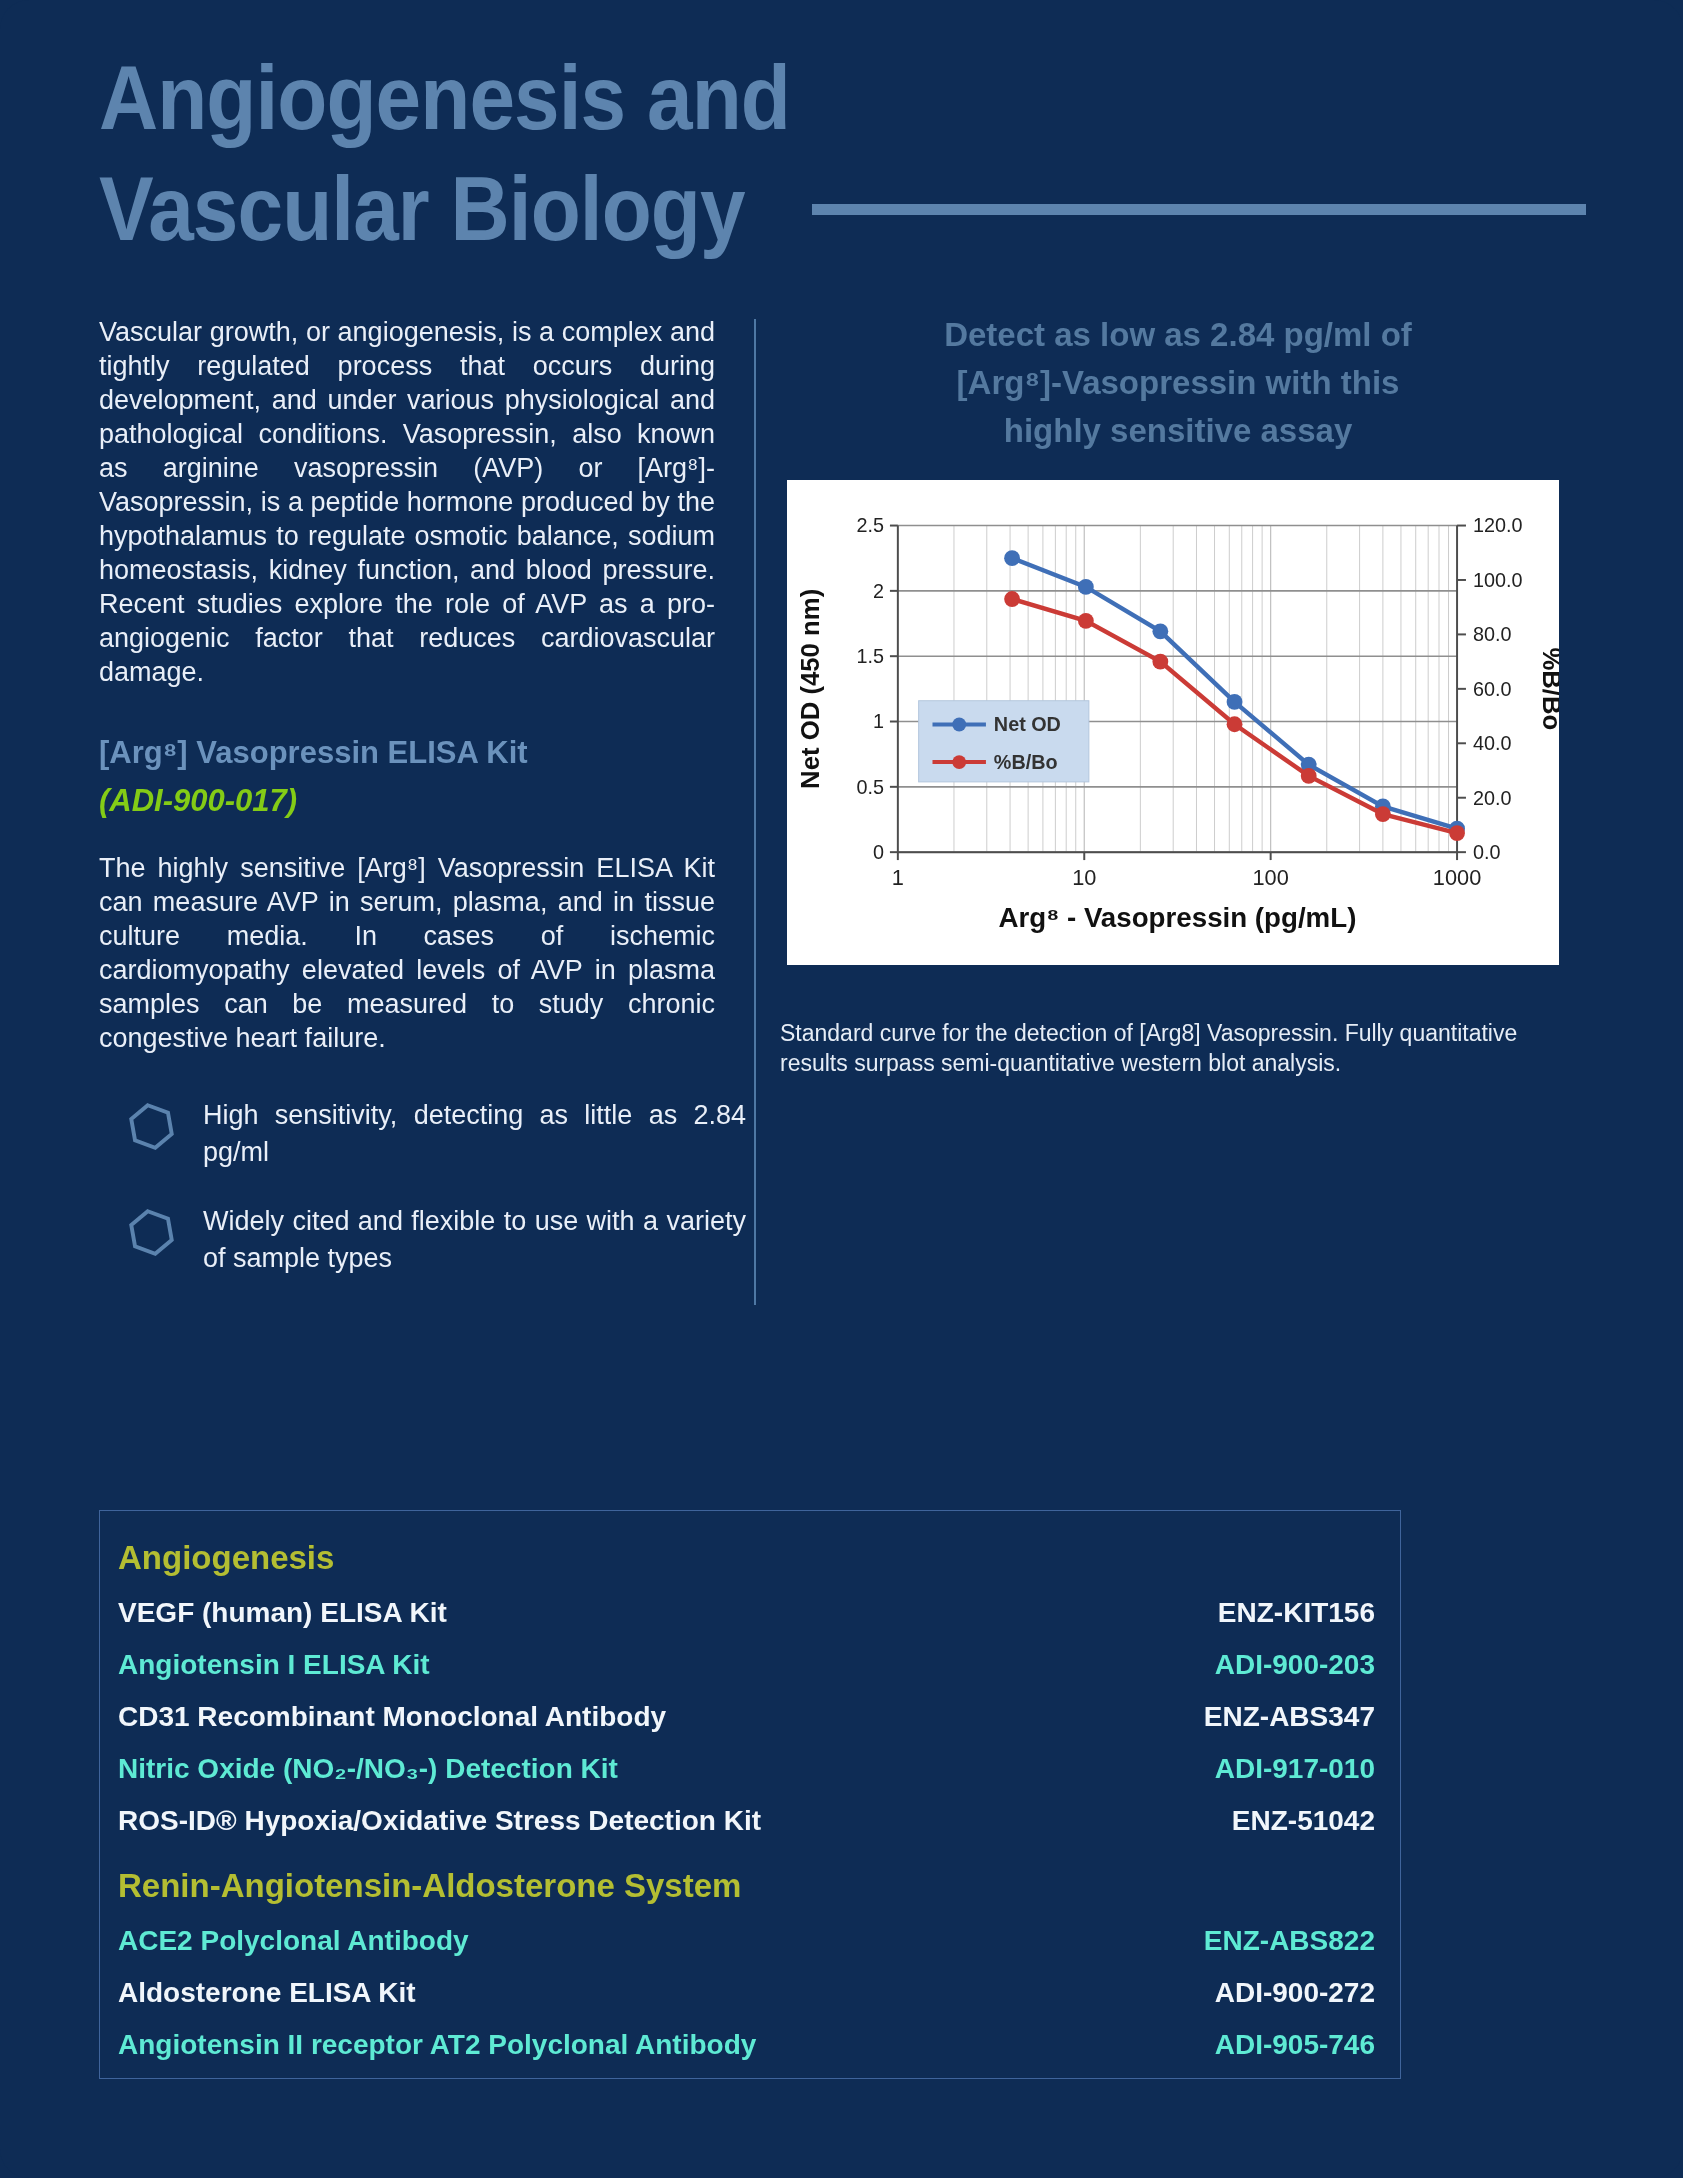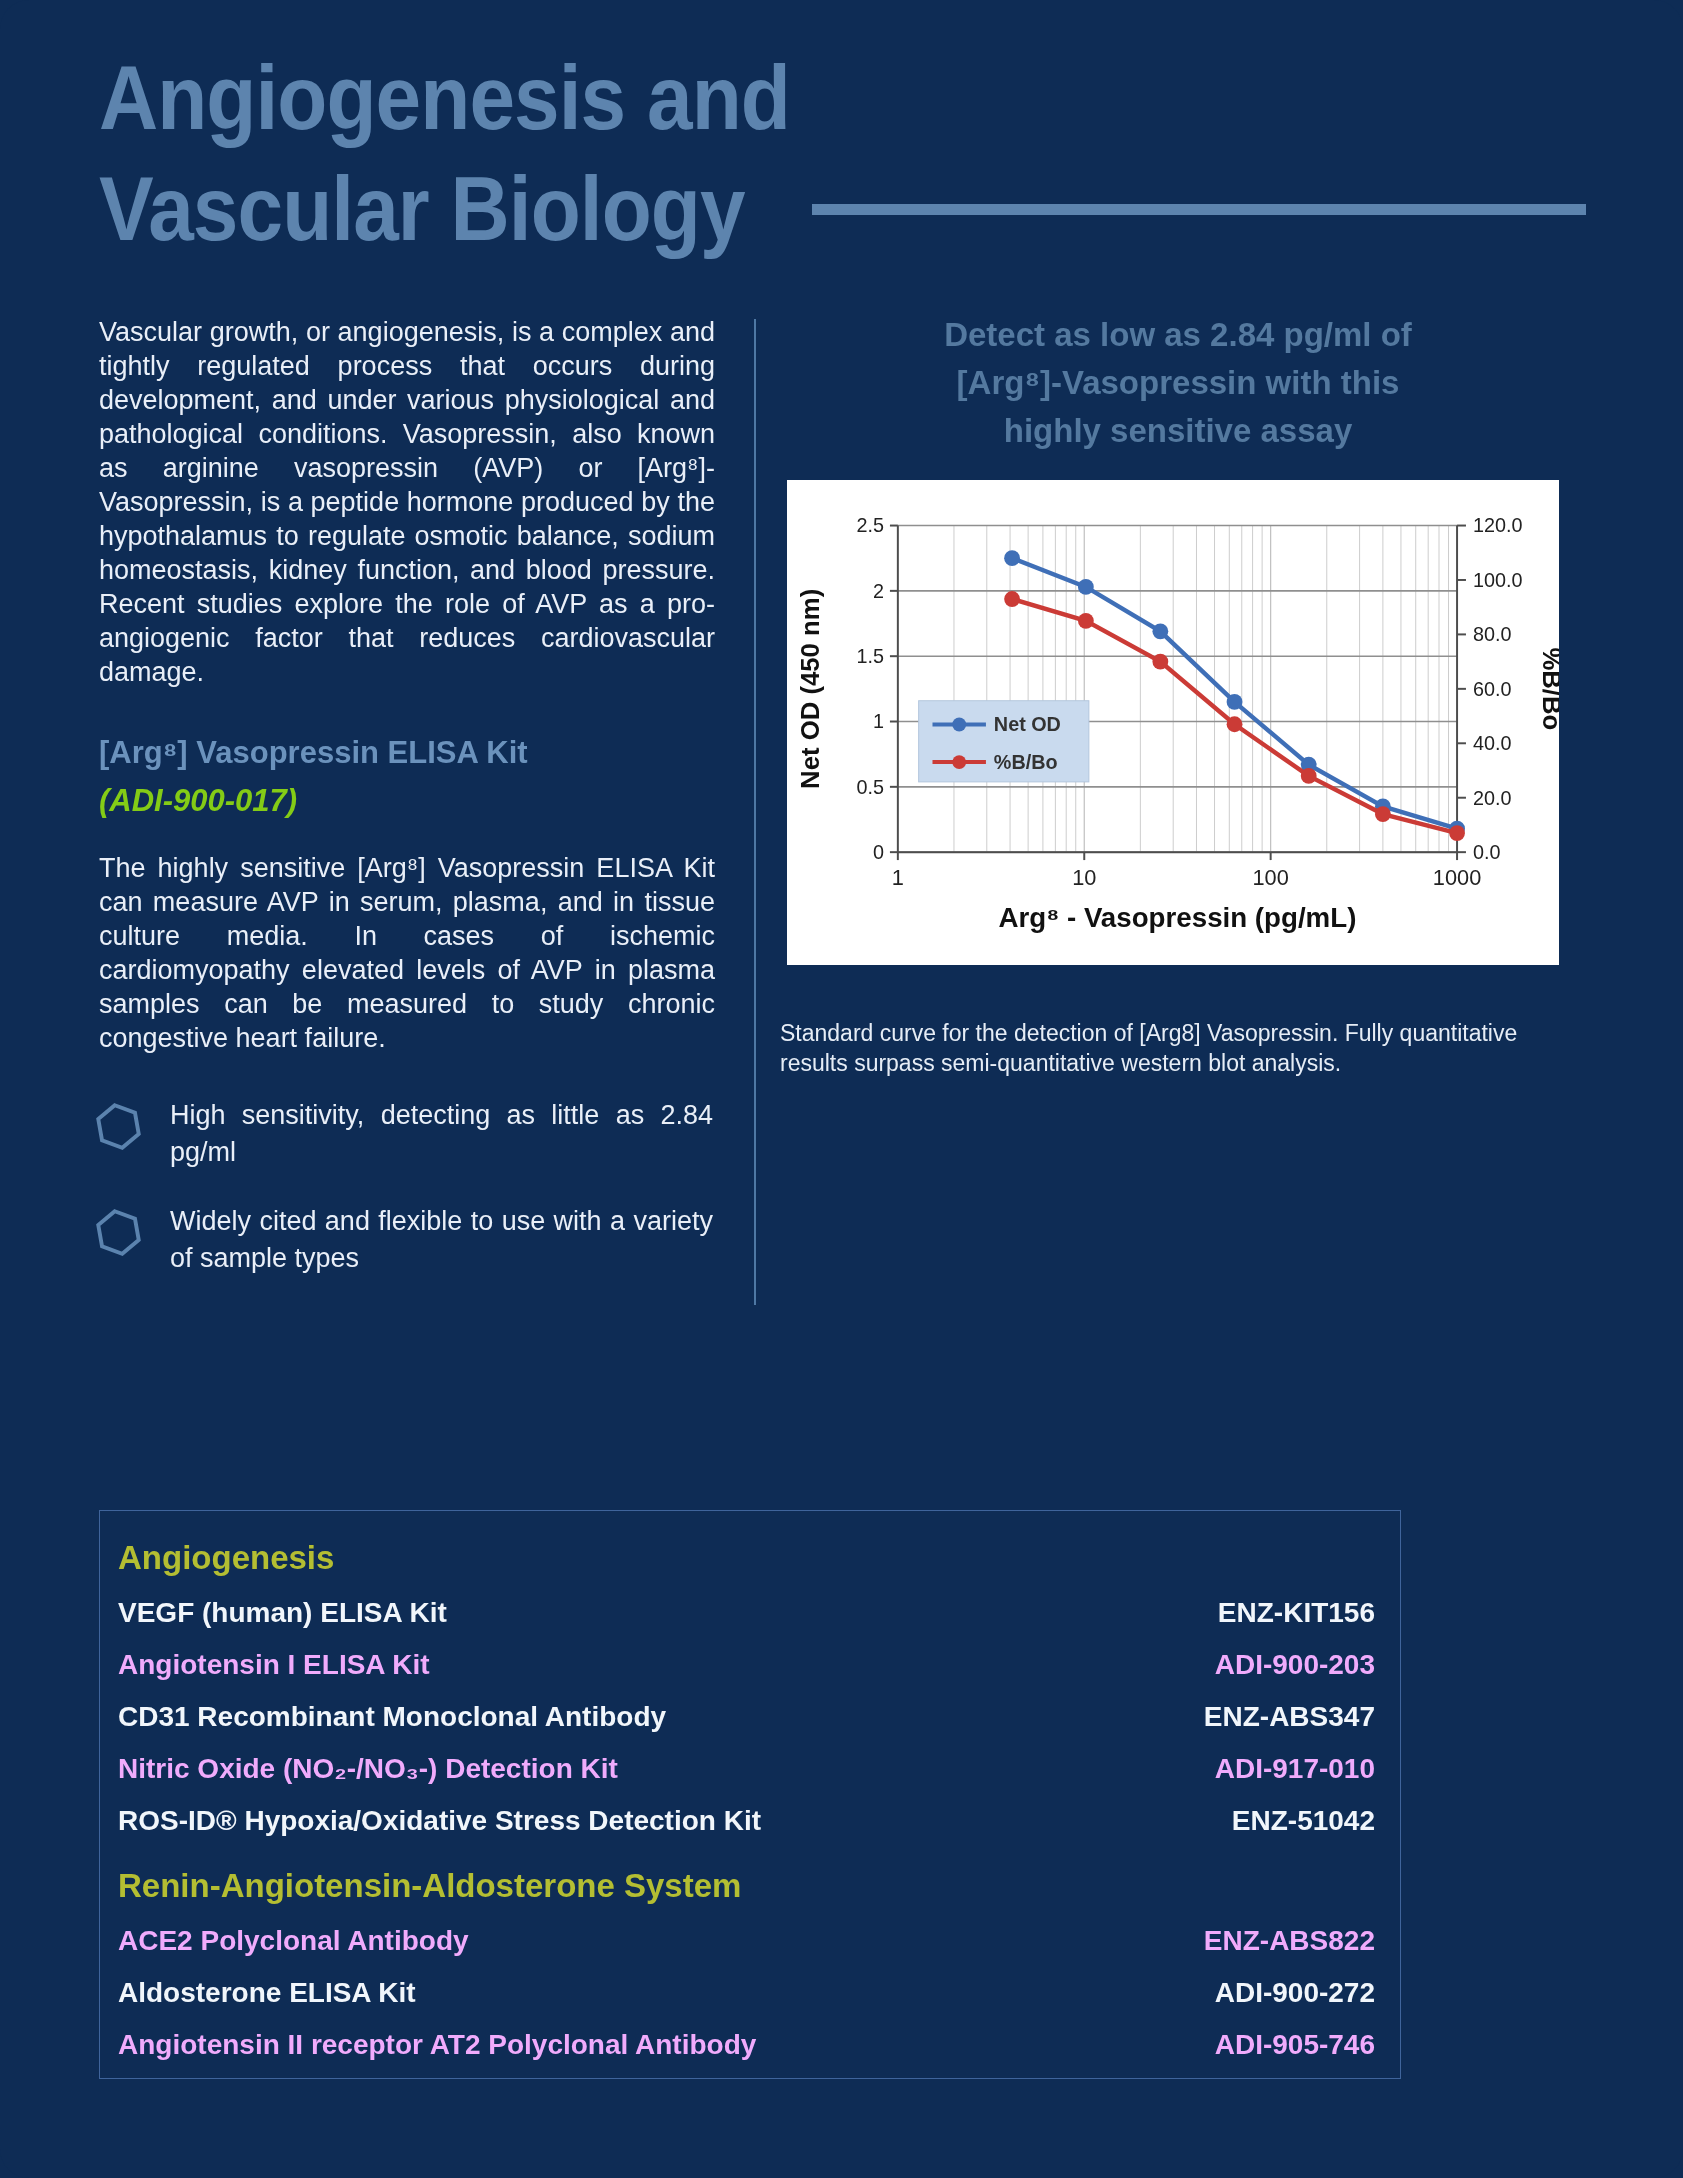--- a/index.html
+++ b/index.html
@@ -17,21 +17,21 @@
 
   
   .body-text{color:#e9eff8;font-size:27px;line-height:34px;text-align:justify;margin:0;}
   .intro{position:absolute;left:99px;top:315px;width:616px;}
   .kit-heading{position:absolute;left:99px;top:729px;margin:0;font-size:31px;line-height:48px;font-weight:bold;}
   .kit-line{display:block;}
   .kit-line.blue{color:#6b92bc;}
   .kit-line.yellow{color:#84cc16;font-style:italic;}
   .desc{position:absolute;left:99px;top:851px;width:616px;}
   .bullets{position:absolute;left:93px;top:1097px;width:653px;list-style:none;margin:0;padding:0;}
-  .bullets li{display:flex;gap:26px;margin-bottom:32px;align-items:flex-start;}
+  .bullets li{display:flex;gap:26px;margin-bottom:32px;align-items:flex-start;justify-content:flex-end;}
   .hex{flex:0 0 51px;margin-top:2px;}
   .bullet-text{display:block;width:543px;color:#e9eff8;font-size:27px;line-height:37px;text-align:justify;}
 
   
   .detect-heading{position:absolute;left:772px;top:311px;width:812px;margin:0;text-align:center;
                   color:#54799f;font-weight:bold;font-size:33px;line-height:48px;}
   .chart-box{position:absolute;left:787px;top:480px;width:772px;height:485px;background:#f7f7f5;margin:0;}
   .caption{position:absolute;left:780px;top:1018px;width:807px;margin:0;
            color:#e6edf6;font-size:23px;line-height:30px;}
 
@@ -43,21 +43,21 @@
   .xaxis-label{font:bold 28px "Liberation Sans","DejaVu Sans",sans-serif;fill:#111;}
 
   
   .products{position:absolute;left:99px;top:1510px;width:1302px;height:569px;
             border:1px solid #3f649b;box-sizing:border-box;padding:22px 25px 0 18px;}
   .sec-heading{margin:4px 0 8px 0;font-size:33px;font-weight:bold;color:#b4be32;line-height:42px;}
   .sec-heading.raas{margin-top:18px;}
   .prow{display:flex;justify-content:space-between;align-items:center;height:52px;
         font-size:28px;font-weight:bold;}
   .prow.white{color:#f1f6fb;}
-  .prow.alt{color:#f0abfc;}
+  .prow.alt{color:#5eead4;}
   .pname{text-align:right;}
   .pcode{text-align:right;}
 </style>
 </head>
 <body>
 
 <div class="page">
 
   <div class="title">
     <span>Angiogenesis and</span><br>

